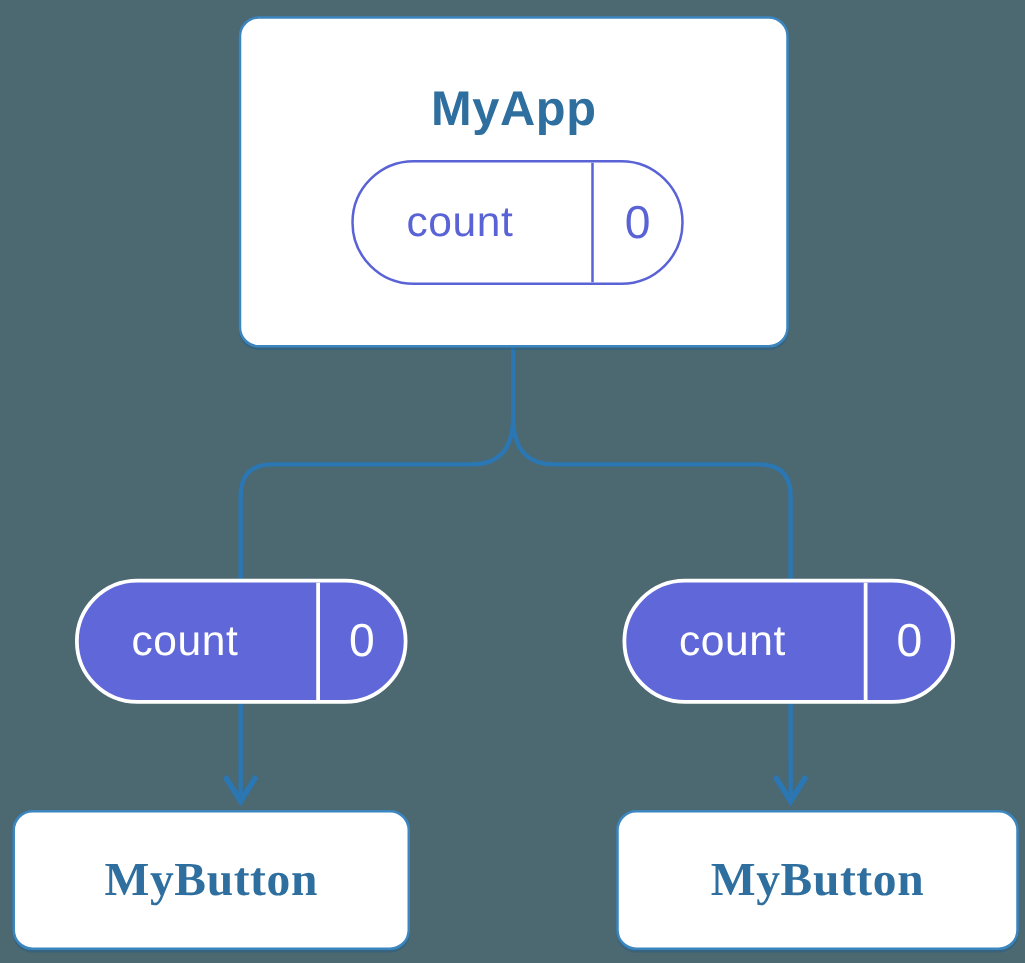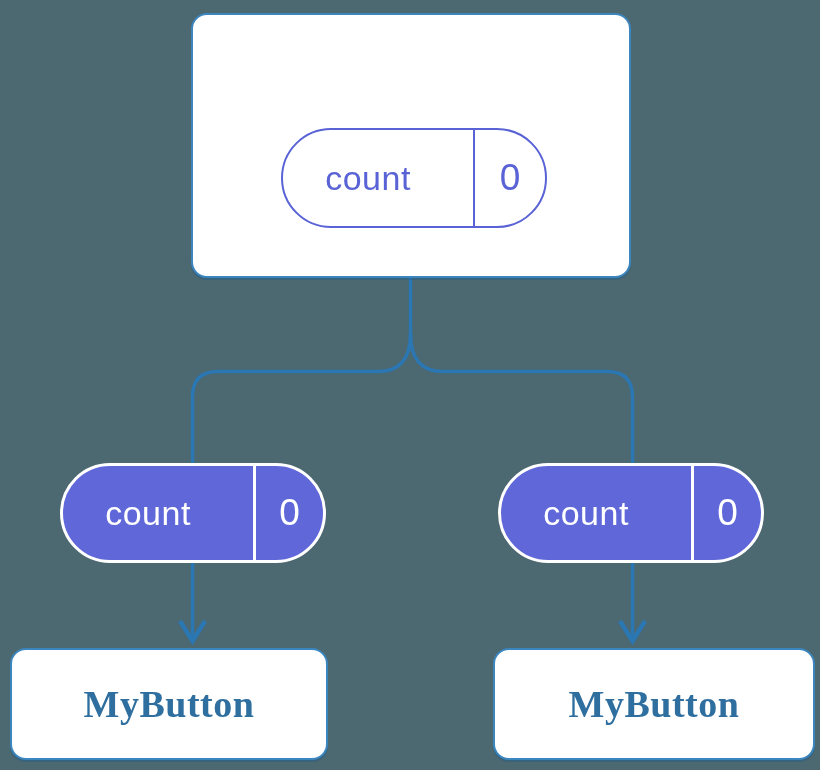--- a/index.html
+++ b/index.html
@@ -91,20 +91,21 @@
 
     <path d="M410.5 334 C410.5 358 400 371.5 378 371.5 L218 371.5 Q192.5 371.5 192.5 397 L192.5 636" fill="none" stroke="#2b77b3" stroke-width="3.5"></path>
 
     <path d="M410.5 334 C410.5 358 421 371.5 443 371.5 L607 371.5 Q632.5 371.5 632.5 397 L632.5 636" fill="none" stroke="#2b77b3" stroke-width="3.5"></path>
 
     <path d="M180 621 L192.5 641 L205 621" fill="none" stroke="#2b77b3" stroke-width="4.5"></path>
     <path d="M620 621 L632.5 641 L645 621" fill="none" stroke="#2b77b3" stroke-width="4.5"></path>
   </svg>
 
   <div class="card card-root">
+    <div class="card-title">MyApp</div>
     <div class="pill pill-outline">
       <div class="sec sec-label">
         <span class="pill-label-text">count</span>
       </div>
       <div class="sec sec-value">
         <span class="pill-value-text">0</span>
       </div>
     </div>
   </div>
 

